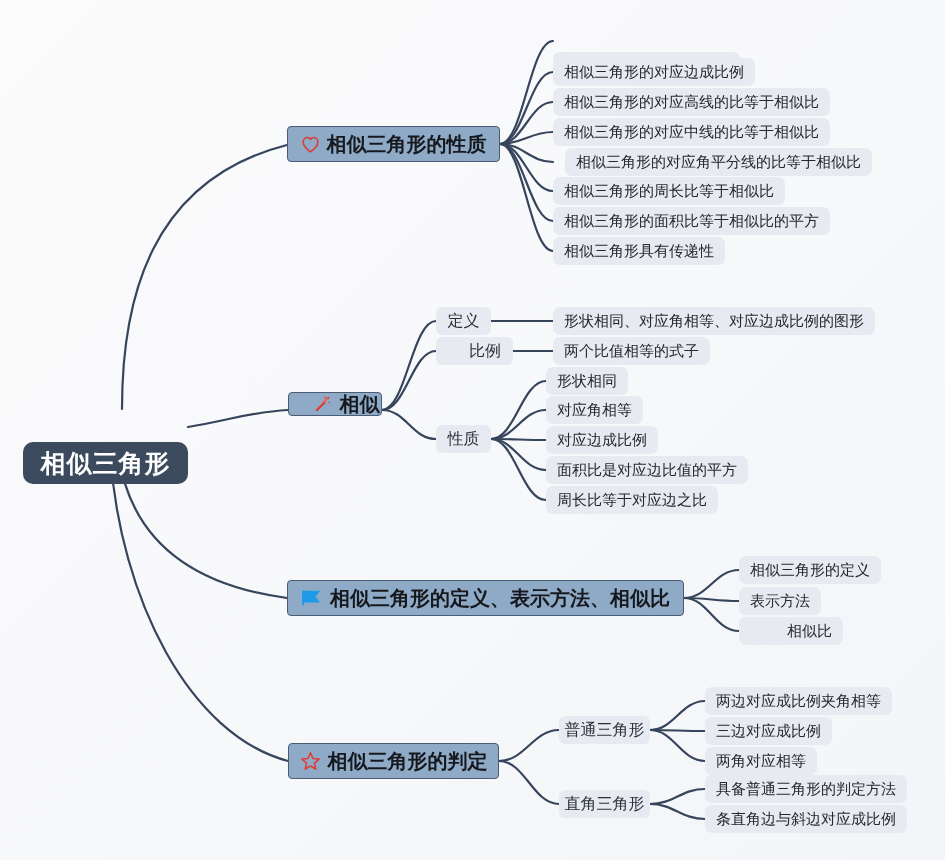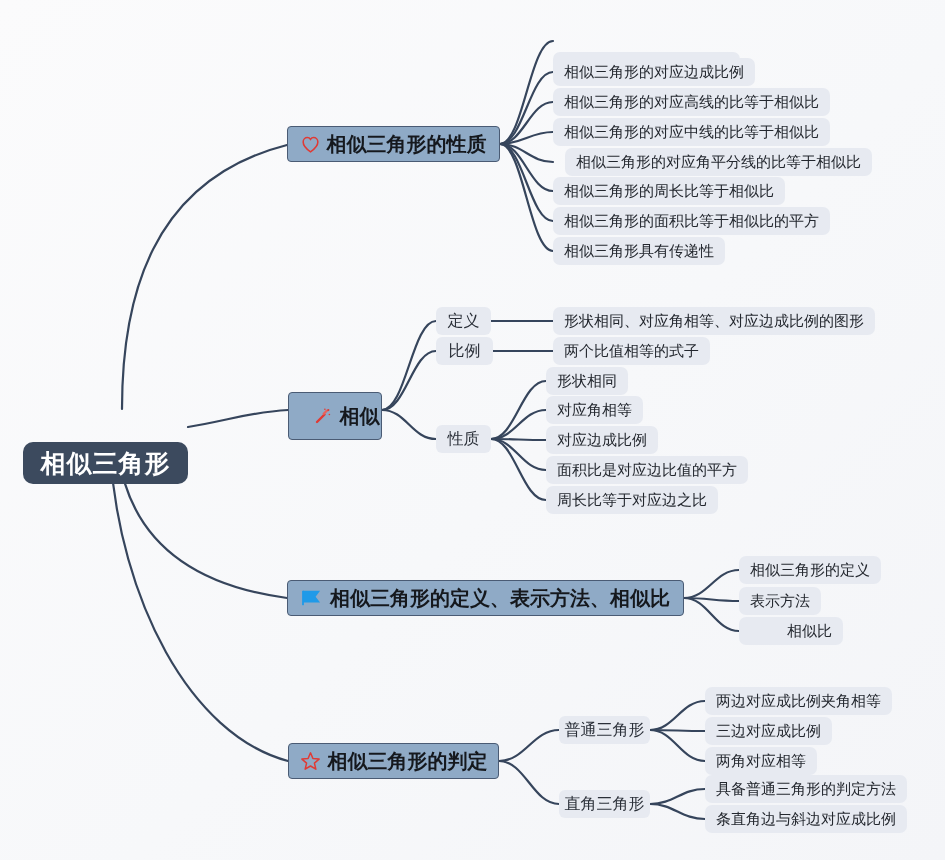--- a/index.html
+++ b/index.html
@@ -178,37 +178,37 @@
   <div class="node leaf" style="left:553px; top:177px; height:28px;">
     <span>相似三角形的周长比等于相似比</span>
   </div>
   <div class="node leaf" style="left:553px; top:207px; height:28px;">
     <span>相似三角形的面积比等于相似比的平方</span>
   </div>
   <div class="node leaf" style="left:553px; top:237px; height:28px;">
     <span>相似三角形具有传递性</span>
   </div>
 
-  <div class="node branch" style="left:288px; top:392px; width:94px; height:48px;padding-left:32px;">
+  <div class="node branch" style="left:288px; top:392px; width:94px; height:24px;padding-left:32px;">
     <span class="icon">
       <svg width="20" height="18" viewBox="0 0 24 24">
         <path d="M4 20 L14 10" stroke="#e03a34" stroke-width="3.2" stroke-linecap="round"></path>
         <path d="M13 9 L17 5" stroke="#e8625c" stroke-width="3.2" stroke-linecap="round"></path>
         <circle cx="19" cy="4" r="1.5" fill="#e03a34"></circle>
         <circle cx="14.5" cy="3" r="1.1" fill="#e03a34"></circle>
         <circle cx="20.5" cy="10" r="1.1" fill="#e03a34"></circle>
       </svg>
     </span>
     <span>相似</span>
   </div>
 
   <div class="node mid" style="left:436px; top:307px; width:55px; height:28px;">
     <span>定义</span>
   </div>
-  <div class="node mid" style="left:436px; top:337px; width:57px; height:28px;">
+  <div class="node mid" style="left:436px; top:337px; width:77px; height:28px;justify-content:flex-end;">
     <span>比例</span>
   </div>
   <div class="node mid" style="left:436px; top:425px; width:55px; height:28px;">
     <span>性质</span>
   </div>
 
   <div class="node leaf" style="left:553px; top:307px; height:28px;">
     <span>形状相同、对应角相等、对应边成比例的图形</span>
   </div>
   <div class="node leaf" style="left:553px; top:337px; height:28px;">

